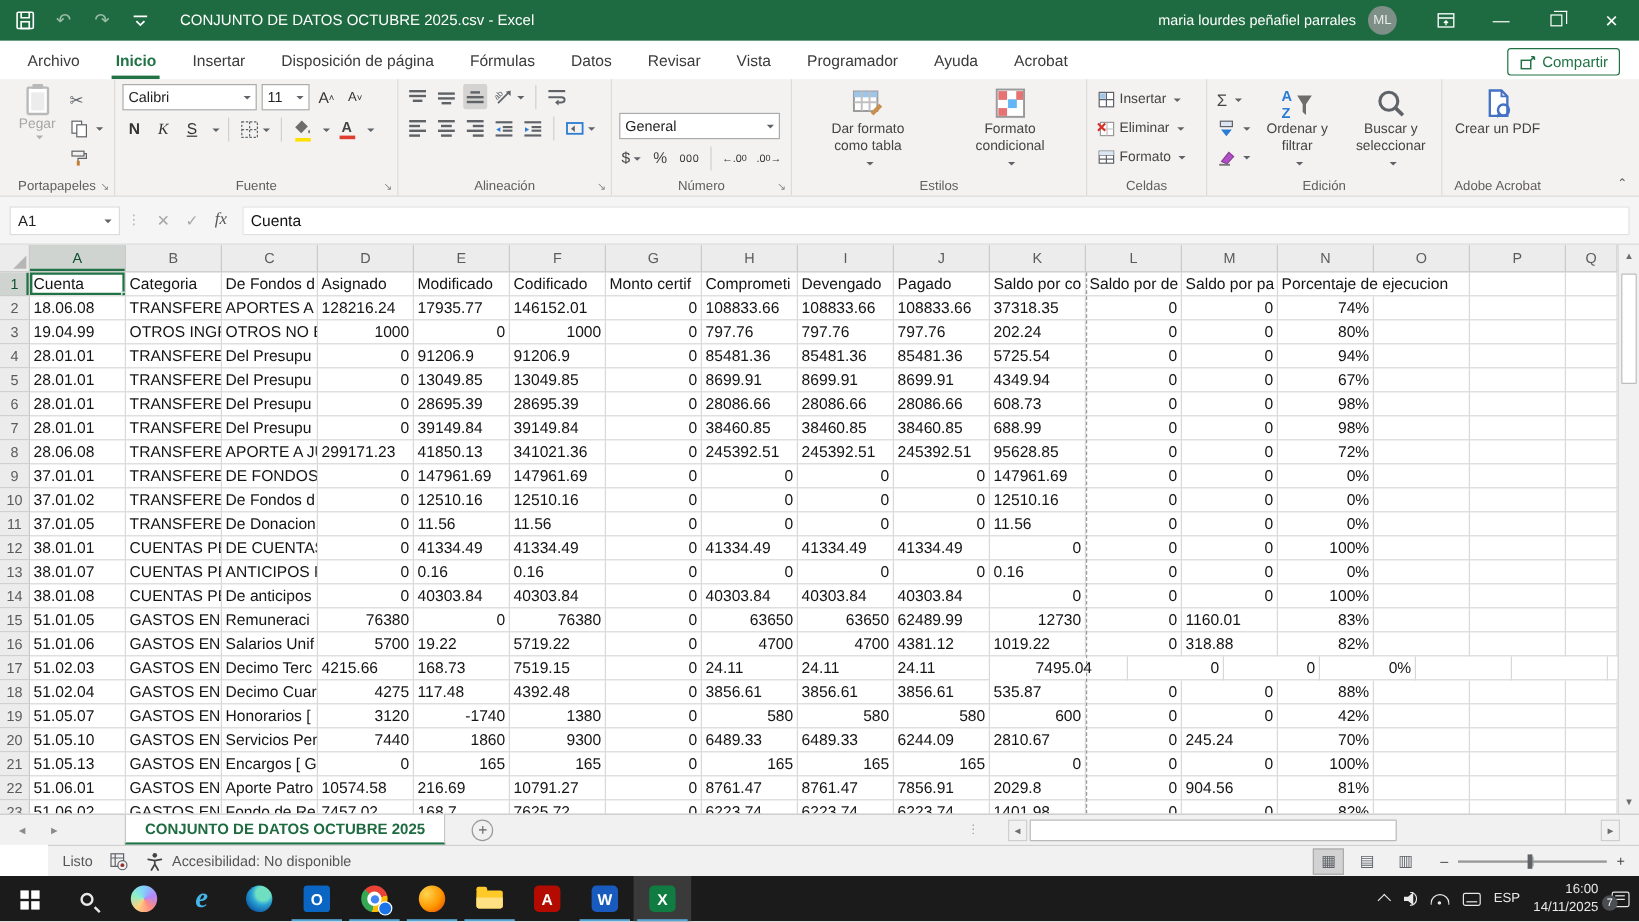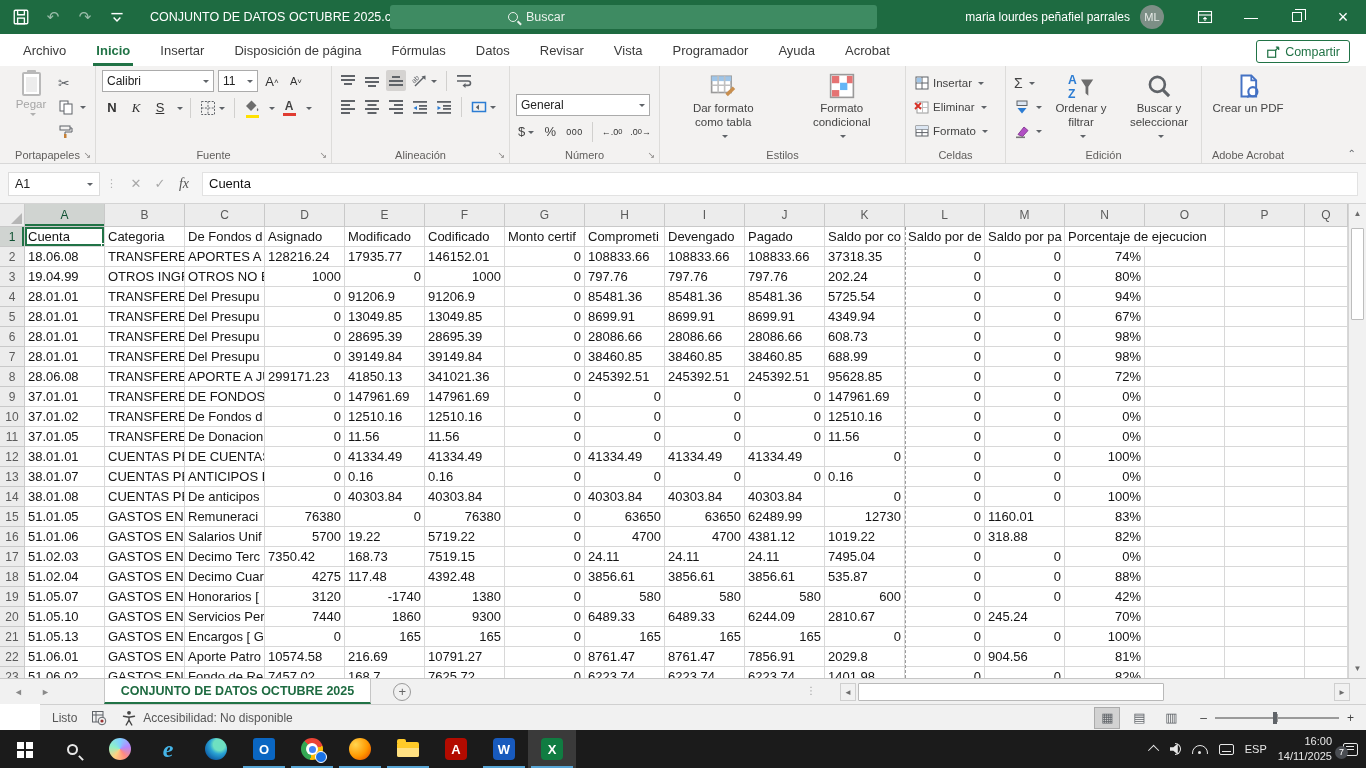--- a/index.html
+++ b/index.html
@@ -171,24 +171,20 @@
       <span class="qbtn dim">↶</span>
       <span class="qbtn dim">↷</span>
       <span class="qbtn">
         <svg viewBox="0 0 16 16" fill="none" stroke="#fff" stroke-width="1.3">
             <path d="M3 5 H13"></path>
             <path d="M5 8.5 L8 11.5 L11 8.5"></path>
           </svg>
       </span>
     </div>
     <div class="tb-title">CONJUNTO DE DATOS OCTUBRE 2025.csv  -  Excel</div>
-    <div class="tb-search">
-      <span class="mag"></span>
-      <span>Buscar</span>
-    </div>
     <div class="tb-right">
       <span class="tb-user">maria lourdes peñafiel parrales</span>
       <span class="tb-avatar">ML</span>
       <span class="winbtn">
         <svg viewBox="0 0 16 16" fill="none" stroke="#fff" stroke-width="1.1">
             <rect x="1.5" y="2.5" width="13" height="11"></rect>
             <path d="M1.5 6 H14.5"></path>
             <path d="M8 12 V8.5 M6.3 10.2 L8 8.5 L9.7 10.2"></path>
           </svg>
       </span>
@@ -1499,41 +1495,41 @@
         <div class="cell" style="width: 80px;">
           <span>51.02.03</span>
         </div>
         <div class="cell" style="width: 80px;">
           <span>GASTOS EN F</span>
         </div>
         <div class="cell" style="width: 80px;">
           <span>Decimo Terc</span>
         </div>
         <div class="cell" style="width: 80px;">
-          <span>7350.42</span>
+          <span>4215.66</span>
         </div>
         <div class="cell" style="width: 80px;">
           <span>168.73</span>
         </div>
         <div class="cell" style="width: 80px;">
           <span>7519.15</span>
         </div>
         <div class="cell ar" style="width: 80px;">
           <span>0</span>
         </div>
         <div class="cell" style="width: 80px;">
           <span>24.11</span>
         </div>
         <div class="cell" style="width: 80px;">
           <span>24.11</span>
         </div>
         <div class="cell" style="width: 80px;">
           <span>24.11</span>
         </div>
-        <div class="cell" style="width: 80px;">
+        <div class="cell" style="width: 80px; margin-left: 35px;">
           <span>7495.04</span>
         </div>
         <div class="cell ar" style="width: 80px;">
           <span>0</span>
         </div>
         <div class="cell ar" style="width: 80px;">
           <span>0</span>
         </div>
         <div class="cell ar" style="width: 80px;">
           <span>0%</span>

